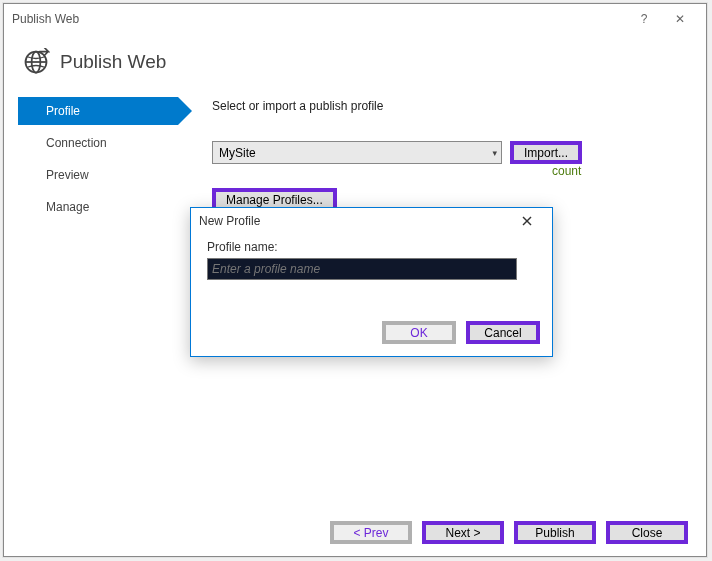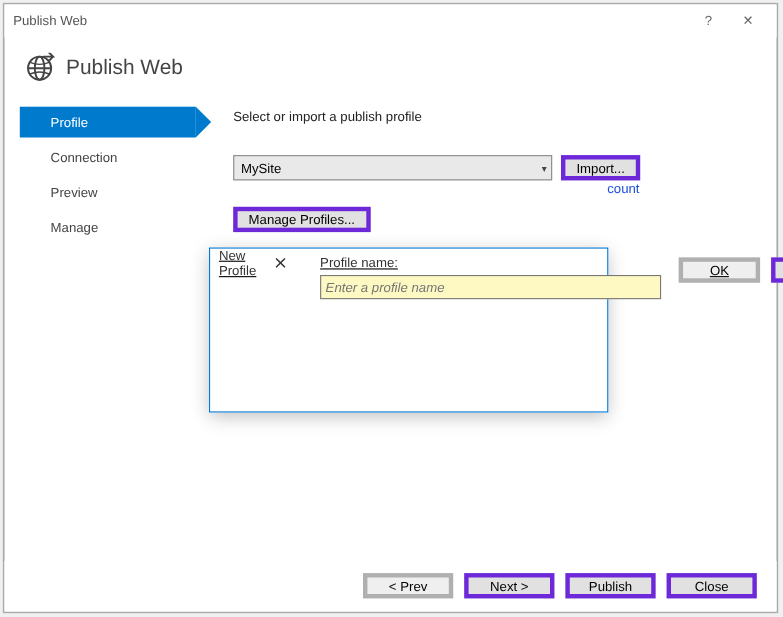--- a/index.html
+++ b/index.html
@@ -57,47 +57,47 @@
     width:290px; height:23px; border:1px solid #888; background:#e9e9e9;
     display:flex; align-items:center; padding:0 6px; position:relative;
   }
   .combo .arrow { position:absolute; right:4px; top:50%; transform:translateY(-50%); color:#444; font-size:9px; }
   .btn {
     height:23px; padding:0 10px; min-width:60px;
     border:4px solid #6d28d9; background:#e1e1e1; color:#000;
     display:inline-flex; align-items:center; justify-content:center;
     font-family:inherit; font-size:12px;
   }
-  .btn.disabled { color:#000000; background:#efefef; border-color:#b0b0b0; }
-  .account-fragment { position:absolute; left:548px; top:70px; color:#1d4ed8; }
+  .btn.disabled { color:#6d28d9; background:#efefef; border-color:#b0b0b0; }
+  .account-fragment { position:absolute; left:548px; top:70px; color:#4d7c0f; }
   .footer {
     position:absolute; left:0; right:0; bottom:0;
     padding:10px 18px 12px 18px;
     display:flex; justify-content:flex-end; gap:10px;
     background:#fff;
     border-top:1px solid transparent;
   }
   .footer .btn { min-width:82px; }
   
   .modal {
-    position:absolute; left:186px; top:221px; width:363px; height:150px;
+    position:absolute; left:186px; top:203px; width:363px; height:150px;
     background:#fff; border:1px solid #0078d7;
     box-shadow:0 4px 16px rgba(0,0,0,.25);
-    display:flex; flex-direction:row;text-decoration:underline;
+    display:flex; flex-direction:column;
   }
   .modal-title {
     height:26px; display:flex; align-items:center; padding:0 8px;
     font-size:12px; color:#333;
   }
   .modal-title .spacer { flex:1; }
   .modal-body { padding:6px 16px 0 16px; flex:1; }
   .modal-label { margin-bottom:4px; color:#333; }
   .modal-input {
     width:310px; height:22px; border:1px solid #777;
-    background:#fef9c3; padding:0 4px;
+    background:#0f172a; padding:0 4px;
     font-family:inherit; font-size:12px; color:#888; font-style:italic;
   }
   .modal-footer {
     padding:8px 12px 12px 0; display:flex; justify-content:flex-end; gap:10px;
   }
   .modal-footer .btn { min-width:74px; }
   .close-x { width:34px; height:24px; display:flex; align-items:center; justify-content:center; color:#333; }
 </style>
 </head>
 <body>

